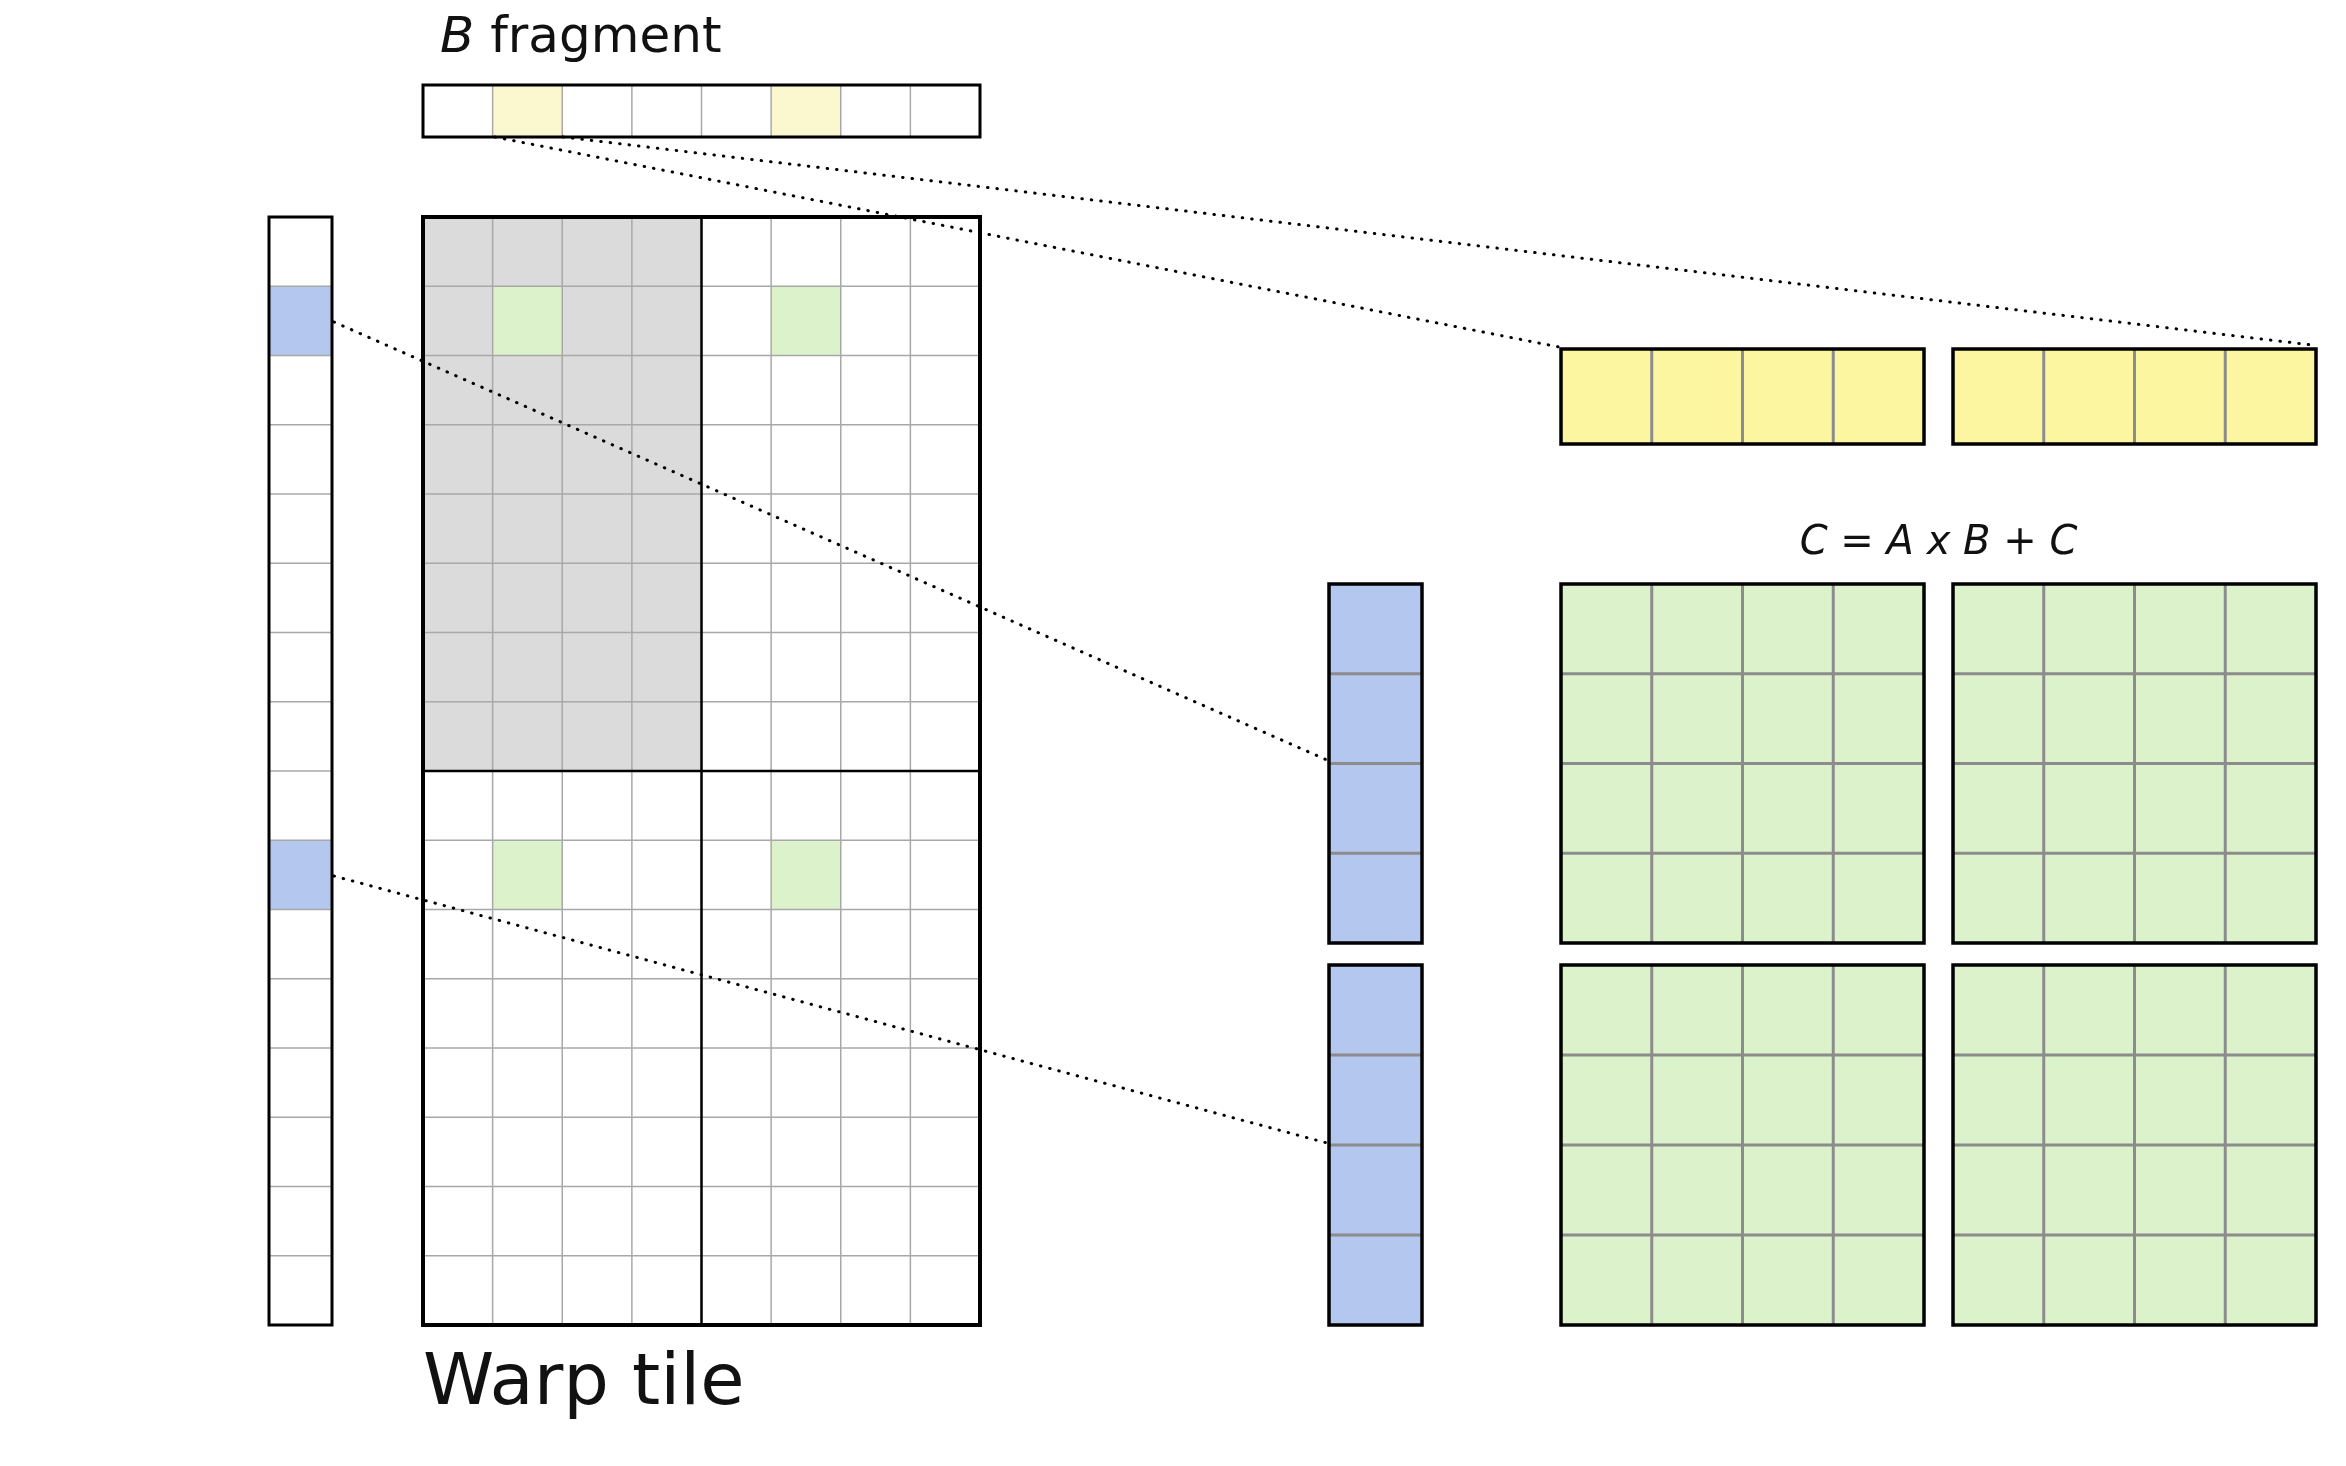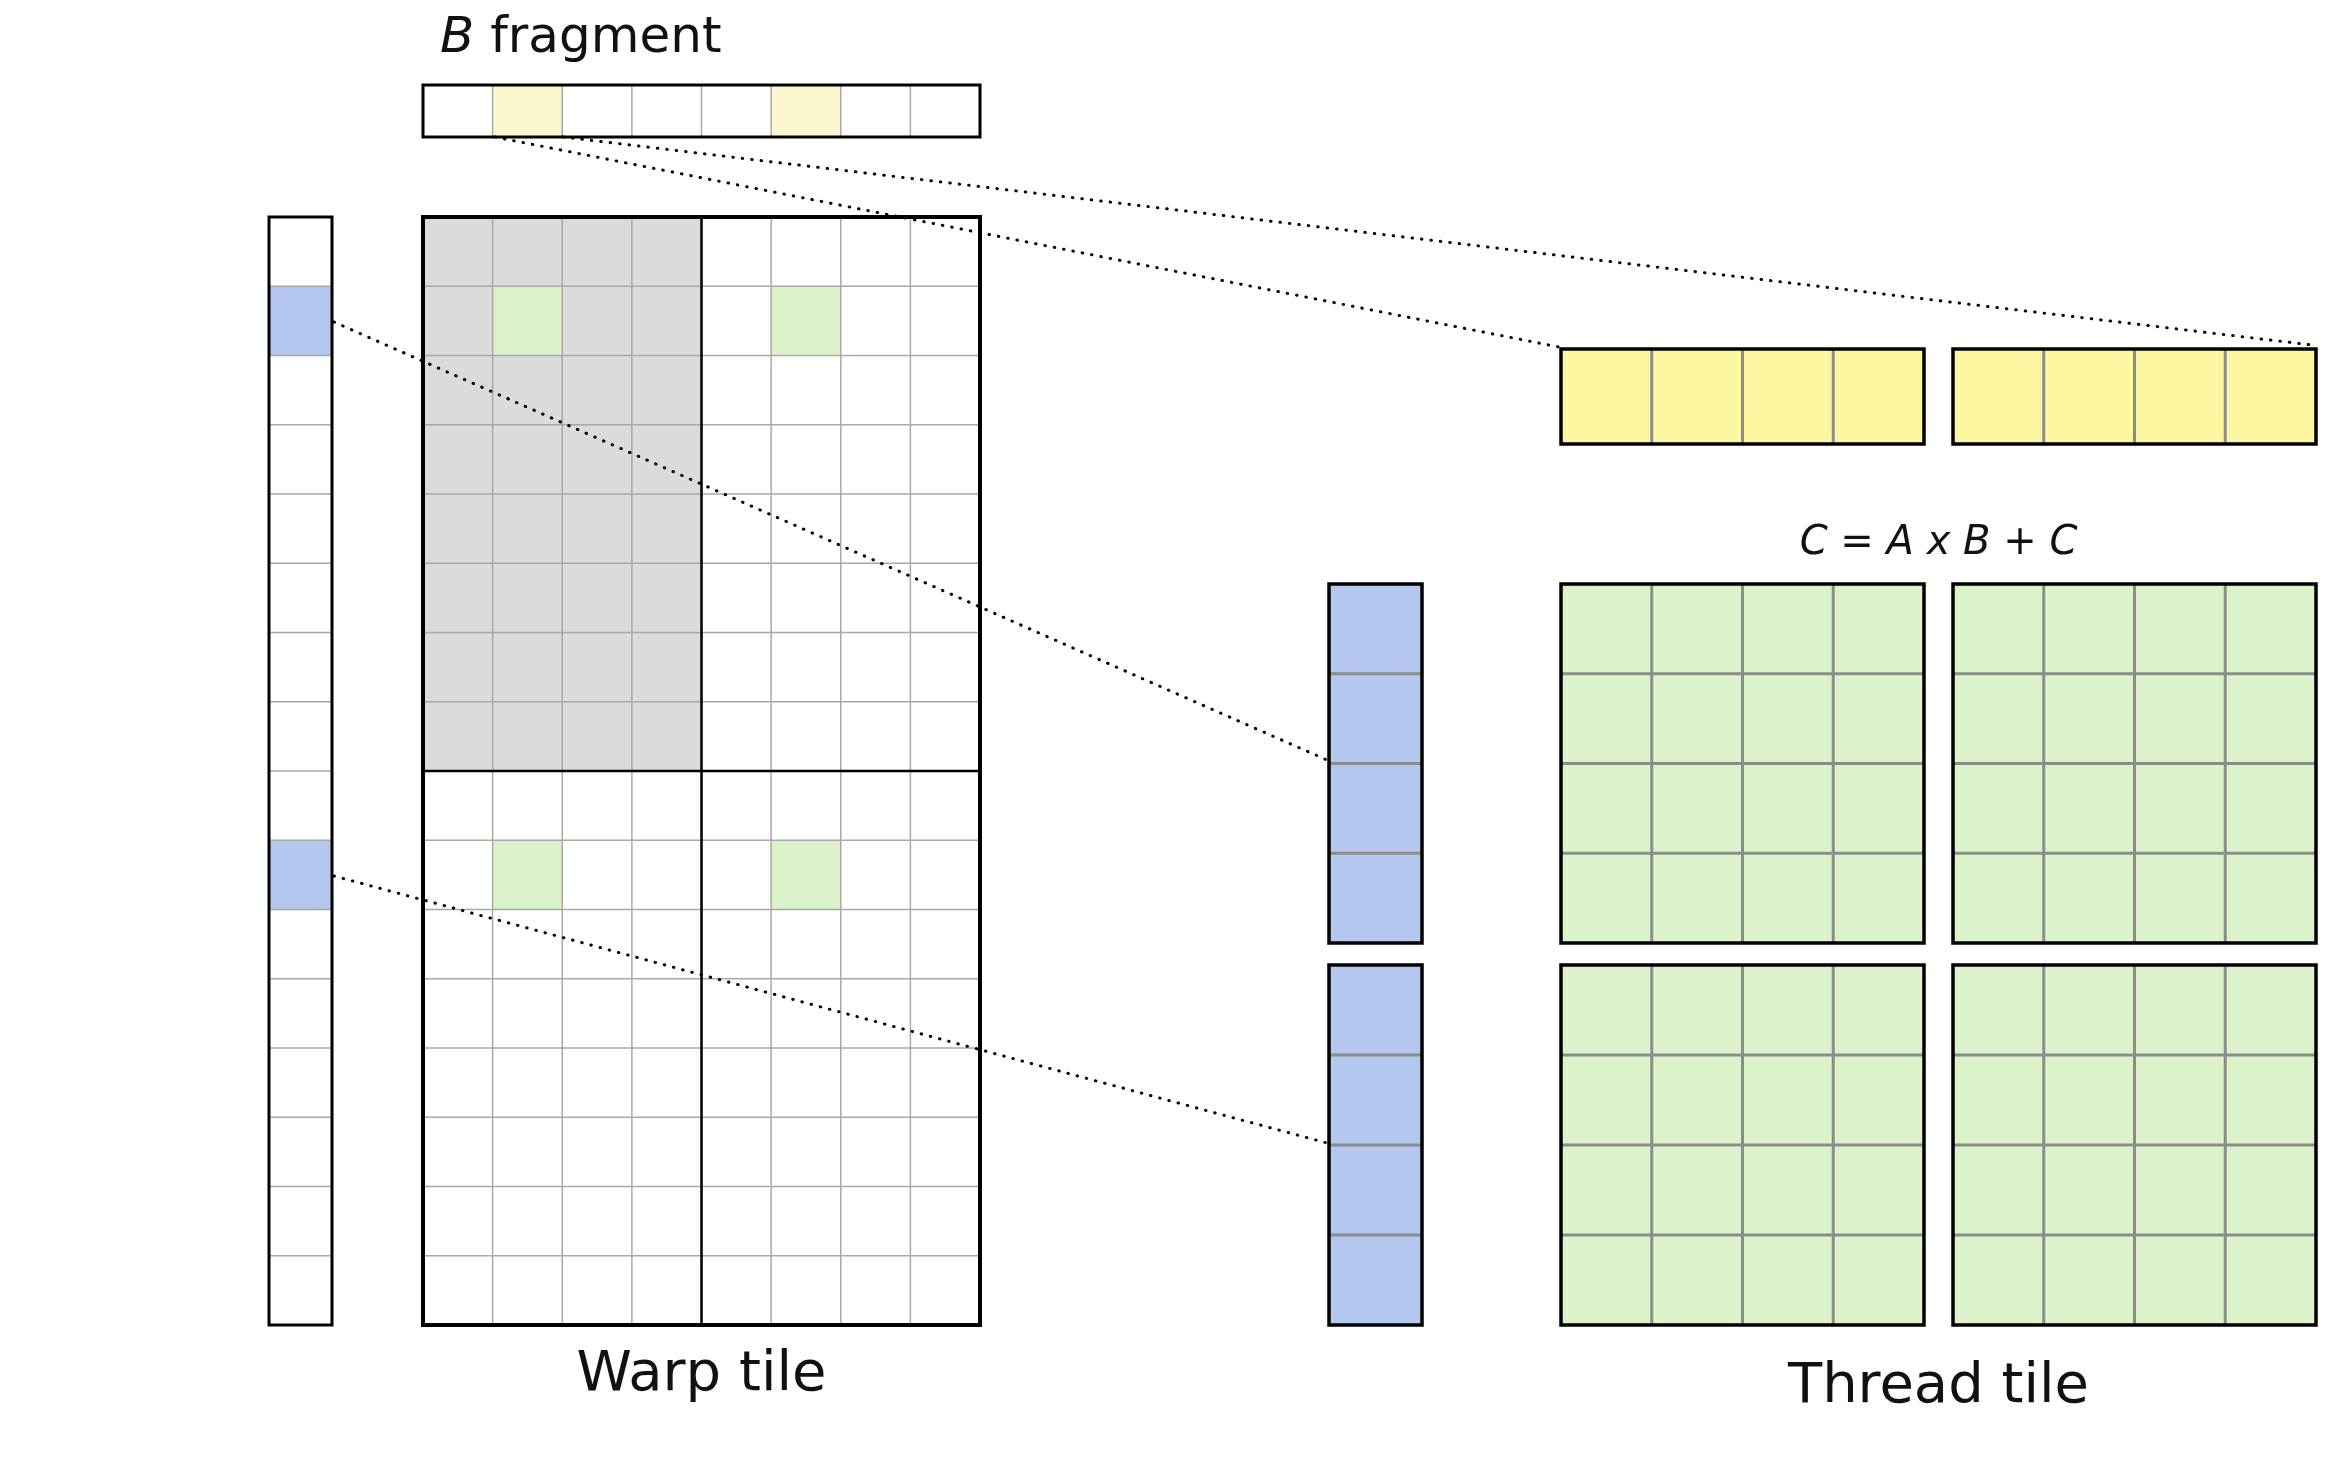--- a/index.html
+++ b/index.html
@@ -29,22 +29,21 @@
     color: #111111;
     line-height: 1.1;
   }
   .label .var {
     font-style: italic;
   }
   .fragment-label {
     font-size: 50px;
   }
   .tile-label {
-    font-size: 56px;
-    text-align: center;
+    font-size: 72px;
   }
   .equation-label {
     font-size: 40px;
     font-style: italic;
     text-align: center;
   }
 </style>
 </head>
 <body>
 
@@ -194,15 +193,14 @@
 
 
   <div class="label equation-label" style="left:1561px; top:518px; width:755px;">C = A x B + C</div>
 
   <div class="label fragment-label" style="left:440px; top:8px;">
     <span class="var">B</span><span> fragment</span>
   </div>
 
   <div class="label tile-label" style="left:423px; top:1340px; width:557px;">Warp tile</div>
 
-  <div class="label tile-label" style="left:1561px; top:1352px; width:755px;">Thread tile</div>
 
 </div>
 
 </body></html>

